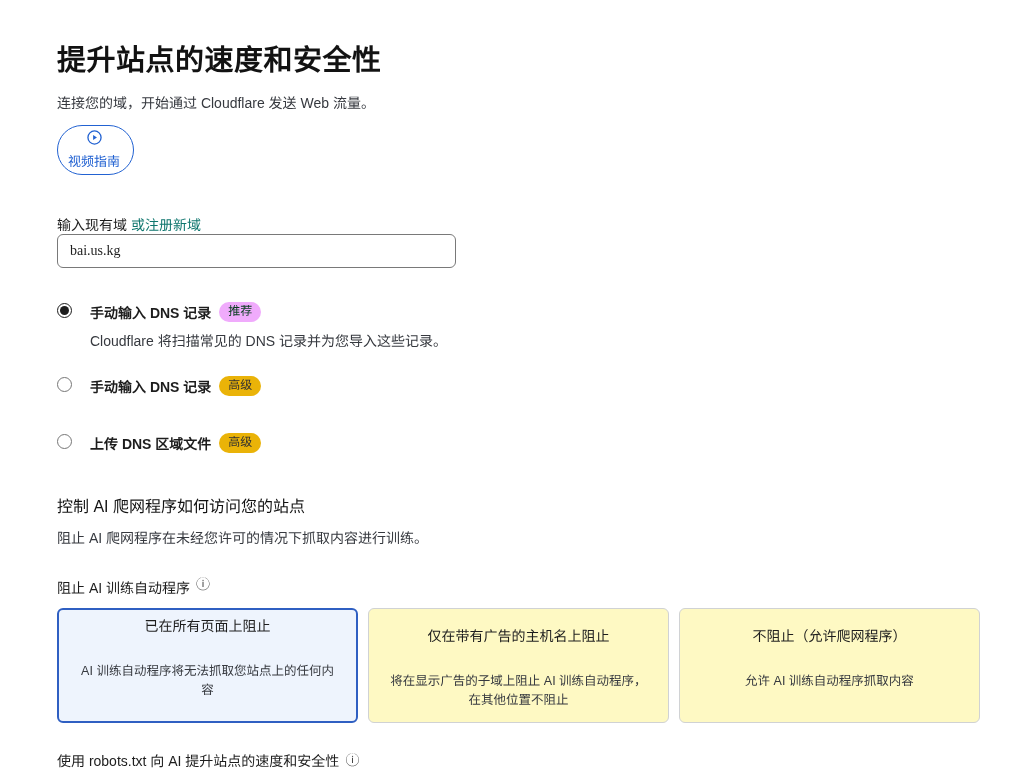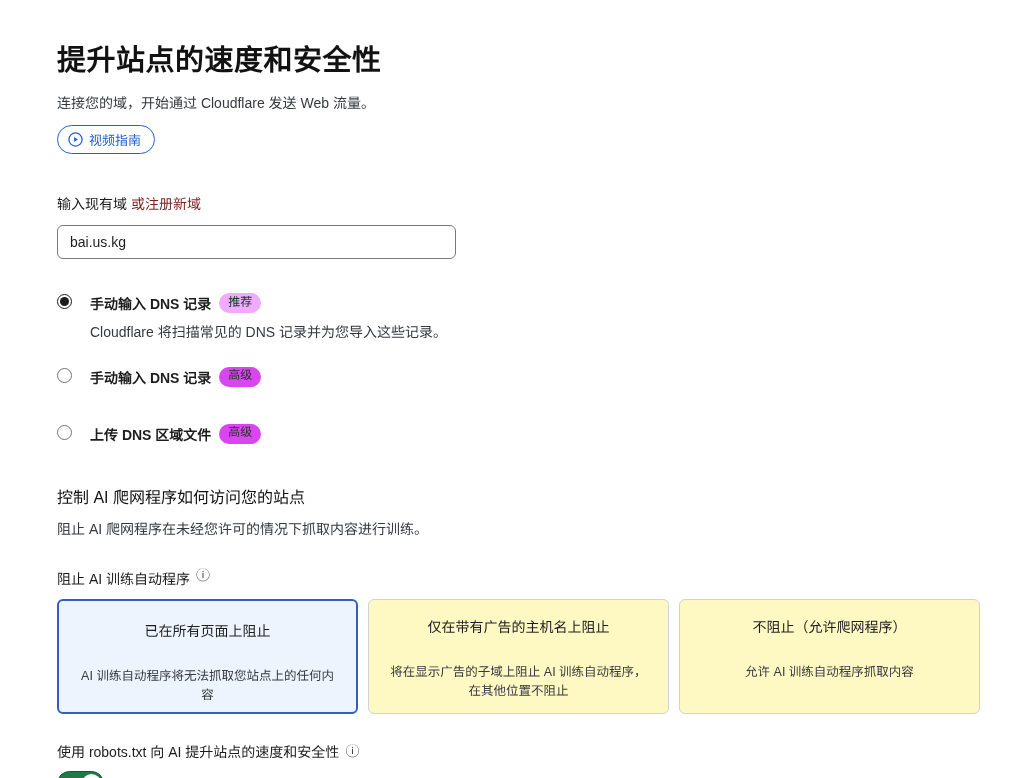--- a/index.html
+++ b/index.html
@@ -33,41 +33,41 @@
     align-items: center;
     gap: 6px;
     margin-top: 13px;
     padding: 4px 13px 4px 10px;
     border: 1px solid #2262d2;
     border-radius: 999px;
     background: #ffffff;
     color: #2262d2;
     font-size: 13px;
     cursor: pointer;
+    flex-direction: column;
   }
   .video-pill svg { display: block; }
   
   .domain-label-row {
     margin-top: 39px;
     font-size: 14px;
     color: #1d1d1d;
   }
   .register-link {
-    color: #7f1d1d;
+    color: #0f766e;
     text-decoration: none;
     cursor: pointer;
   }
   .domain-input {
     display: block;
-    margin-top: 12px;
     width: 399px;
     height: 34px;
     padding: 0 12px;
     font-size: 14px;
-    font-family: Liberation Sans, sans-serif;
+    font-family: Liberation Serif, serif;
     color: #1d1d1d;
     border: 1px solid #797979;
     border-radius: 6px;
     outline: none;
     background: #fff;
   }
   
   .radio-group { margin-top: 34px; }
   .radio-option { display: flex; align-items: flex-start; }
   .radio-option + .radio-option { margin-top: 37px; }
@@ -82,21 +82,21 @@
   .radio-label-row { display: flex; align-items: center; gap: 8px; }
   .radio-label { font-size: 14px; font-weight: 700; color: #1d1d1d; cursor: pointer; }
   .badge {
     display: inline-block;
     padding: 2px 9px;
     border-radius: 999px;
     font-size: 12px;
     line-height: 1.3;
   }
   .badge-recommended { background: #f0abfc; color: #0a3d20; }
-  .badge-advanced   { background: #d946ef; color: #313131; font-family: Liberation Mono, monospace; }
+  .badge-advanced   { background: #eab308; color: #313131; }
   .radio-desc {
     margin-top: 8px;
     font-size: 14px;
     color: #36393f;
   }
   .radio-option.opt-2 { margin-top: 26px; }
   
   .ai-section-title {
     margin-top: 40px;
     font-size: 16px;
@@ -136,21 +136,21 @@
     border: 1px solid #d0d2d4;
     border-radius: 6px;
     background: #fef9c3;
     text-align: center;
     padding: 16px 18px 0 18px;
     cursor: pointer;
   }
   .option-card.selected {
     border: 2px solid #2f5fc2;
     background: #eef4fd;
-    padding: 19px 17px 0 17px;
+    padding: 5px 17px 0 17px;
   }
   .option-card .card-title {
     font-size: 14px;
     color: #1d1d1d;
   }
   .option-card .card-desc {
     margin-top: 27px;
     font-size: 12.5px;
     line-height: 1.55;
     color: #36393f;

